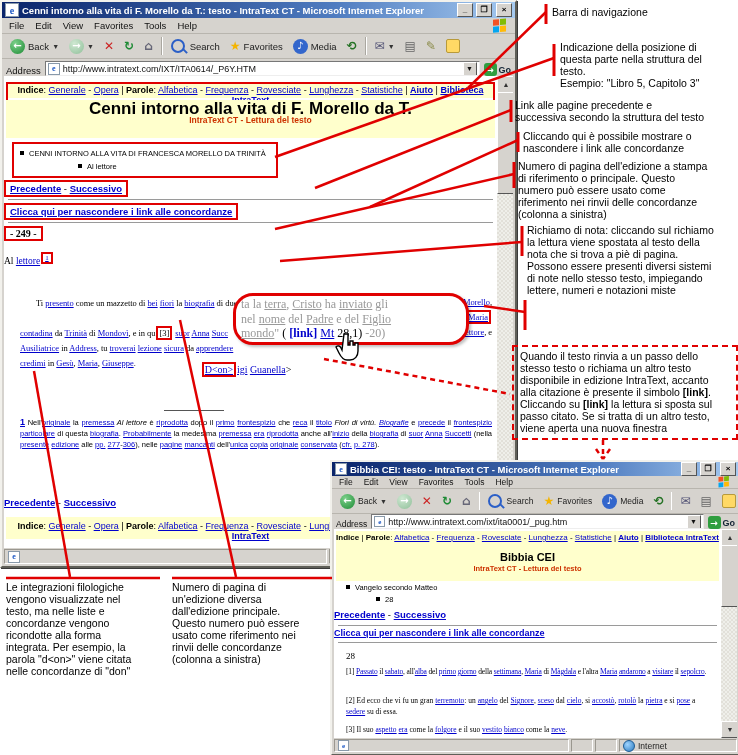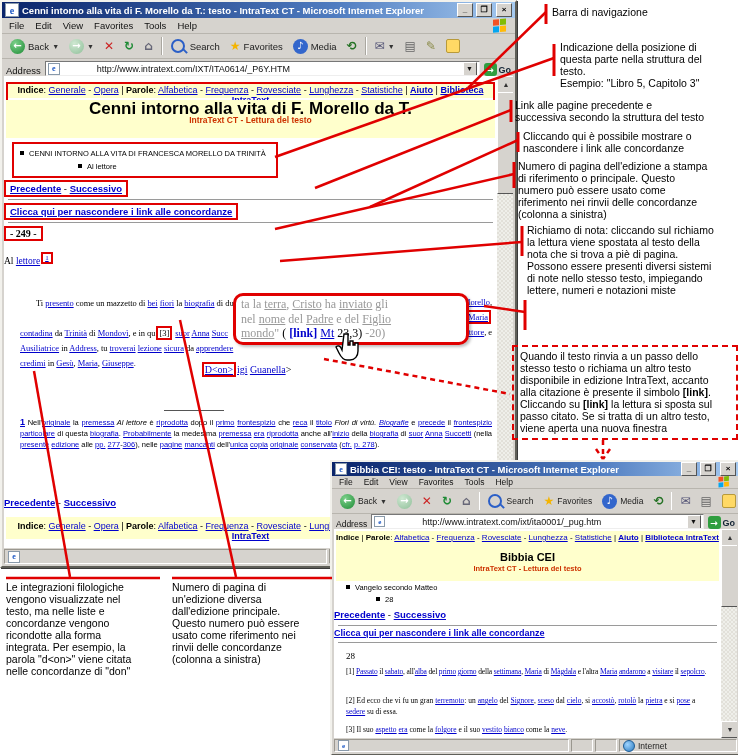--- a/index.html
+++ b/index.html
@@ -35,21 +35,21 @@
   .cir.fwd{background:radial-gradient(circle at 35% 30%,#cfe8d2,#8fbf99);}
   .glyph{font:bold 12px "DejaVu Sans",sans-serif;line-height:1;}
   .mag{width:10px;height:10px;border:2px solid #2b5fc7;border-radius:50%;position:relative;margin-right:2px;}
   .mag:after{content:"";position:absolute;width:6px;height:2px;background:#2b5fc7;
              transform:rotate(45deg);right:-5px;bottom:-1px;}
   .note{width:12px;height:12px;background:#ffd965;border:1px solid #b89a3a;border-radius:2px;}
   .caret{font-size:7px;color:#333;}
   .addrbar{height:17px;display:flex;align-items:flex-end;gap:4px;padding:0 4px;font-size:9.5px;color:#111;}
   .addrbox{flex:1;height:13px;background:#fff;border:1px solid;border-color:#777 #eee #eee #777;
            display:flex;align-items:center;gap:3px;padding:0 2px;font-size:9px;overflow:hidden;}
-  .addrbox .url{flex:1;white-space:nowrap;overflow:hidden;margin-left:34px;}
+  .addrbox .url{flex:1;white-space:nowrap;overflow:hidden;}
   .dropbtn{width:12px;height:12px;background:#d6d3ce;border:1px solid;border-color:#fff #555 #555 #fff;
            font-size:7px;display:flex;align-items:center;justify-content:center;}
   .gobtn{display:flex;align-items:center;gap:2px;font-size:9px;font-weight:bold;color:#123;}
   .goico{width:13px;height:13px;background:#2f9e3f;color:#fff;border-radius:3px;
          display:flex;align-items:center;justify-content:center;font:bold 9px "DejaVu Sans",sans-serif;}
   .client{position:absolute;left:2px;right:2px;background:#fff;overflow:hidden;}
   .statusbar{position:absolute;left:2px;right:2px;bottom:2px;height:15px;background:#d6d3ce;
              display:flex;gap:2px;align-items:stretch;padding-top:1px;font-size:9px;color:#222;}
   .spanel{border:1px solid;border-color:#9a978f #fff #fff #9a978f;display:flex;align-items:center;
           gap:3px;padding:0 3px;}
@@ -87,21 +87,21 @@
   .s-fnum{color:#0000cc;text-decoration:underline;font-weight:bold;font-size:9px;}
   .serif{font-family:"Liberation Serif",serif;}
   .pl{position:absolute;left:16px;width:472px;height:15px;font:8.5px/15px "Liberation Serif",serif;
       letter-spacing:-0.05px;}
   .pl .lft{position:absolute;left:0;white-space:nowrap;margin-top:16px;}
   .pl .rgt{position:absolute;right:0;white-space:nowrap;}
   .bull{display:inline-block;width:4px;height:4px;background:#000;margin-right:5px;vertical-align:1px;}
 
   
   .popup{position:absolute;left:233px;top:293px;width:220px;height:44px;background:#fff;
-         border:3px solid #e00000;border-radius:10px;padding:1px 5px;z-index:25;
+         border:3px solid #e00000;border-radius:20px;padding:1px 5px;z-index:25;
          font:12px/14.5px "Liberation Serif",serif;white-space:nowrap;
          box-shadow:2px 2px 3px rgba(0,0,0,.25);}
   .hand{position:absolute;left:334px;top:333px;z-index:26;}
 
   
   .ann{position:absolute;font:10.5px/12px "Liberation Sans",sans-serif;color:#000;white-space:pre-line;z-index:40;}
   .annbox{position:absolute;left:512px;top:345px;width:226px;padding:3px 4px 4px 6px;
           border:2px dashed #e00000;font:10.5px/12px "Liberation Sans",sans-serif;
           white-space:pre-line;z-index:40;box-sizing:border-box;}
   svg.overlay{position:absolute;left:0;top:0;z-index:50;pointer-events:none;}
@@ -278,21 +278,21 @@
       <span class="spanel" style="width:120px;">
           <span class="globe"></span>
           <span>Internet</span>
         </span>
     </div>
   </div>
 
   <div class="popup">
     <div><span class="s-g">ta la </span><span class="s-gl">terra</span><span class="s-g">, </span><span class="s-gl">Cristo</span><span class="s-g"> ha </span><span class="s-gl">inviato</span><span class="s-g"> gli</span></div>
     <div><span class="s-g">nel </span><span class="s-gl">nome</span><span class="s-g"> del </span><span class="s-gl">Padre</span><span class="s-g"> e del </span><span class="s-gl">Figlio</span></div>
-    <div><span class="s-gl">mondo</span><span class="s-g">" </span><span class="s-p">( </span><span class="s-linkb">[link]</span><span class="s-p"> </span><span class="s-l">Mt</span><span class="s-p"> 23,3)</span><span class="s-g"> -20)</span></div>
+    <div><span class="s-gl">mondo</span><span class="s-g">" </span><span class="s-p">( </span><span class="s-linkb">[link]</span><span class="s-p"> </span><span class="s-l">Mt</span><span class="s-p"> 28,1)</span><span class="s-g"> -20)</span></div>
   </div>
   <div class="hand">
     <svg width="26" height="28" viewBox="0 0 26 28">
       <path d="M10 1 h4 v11 h2 v-4 h3 v4 h2 v-2 h3 v8 c0 5 -3 9 -8 9 h-3 c-4 0 -6 -3 -8 -7 l-3 -6 c2 -2 4 -1 5 1 l1 2 z" fill="#ffffff" stroke="#000" stroke-width="1.4"></path>
     </svg>
   </div>
 
   <div class="win" id="small-win">
     <div class="tbar" style="height:14px;">
       <span class="ieico" style="width:10px;height:10px;font-size:8px;">e</span>

